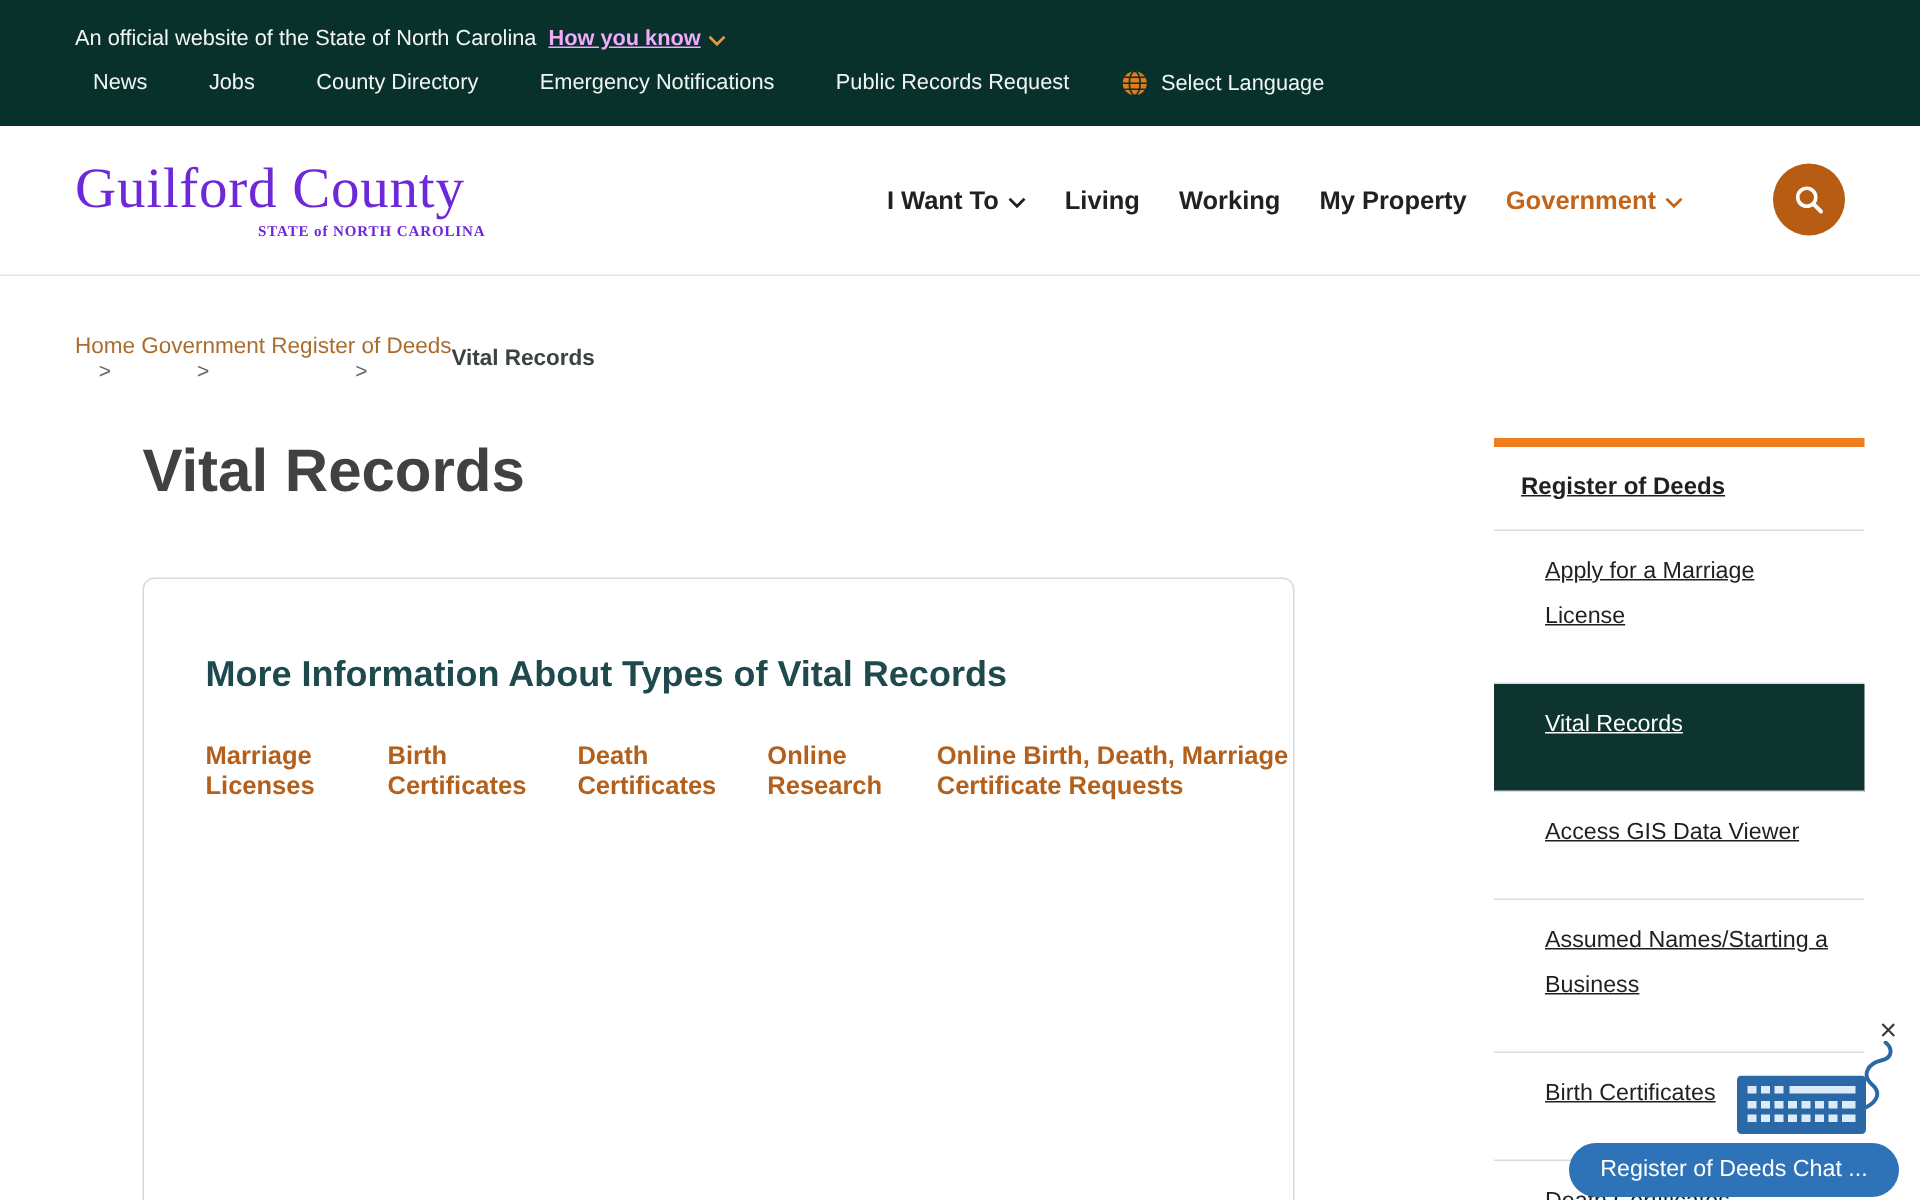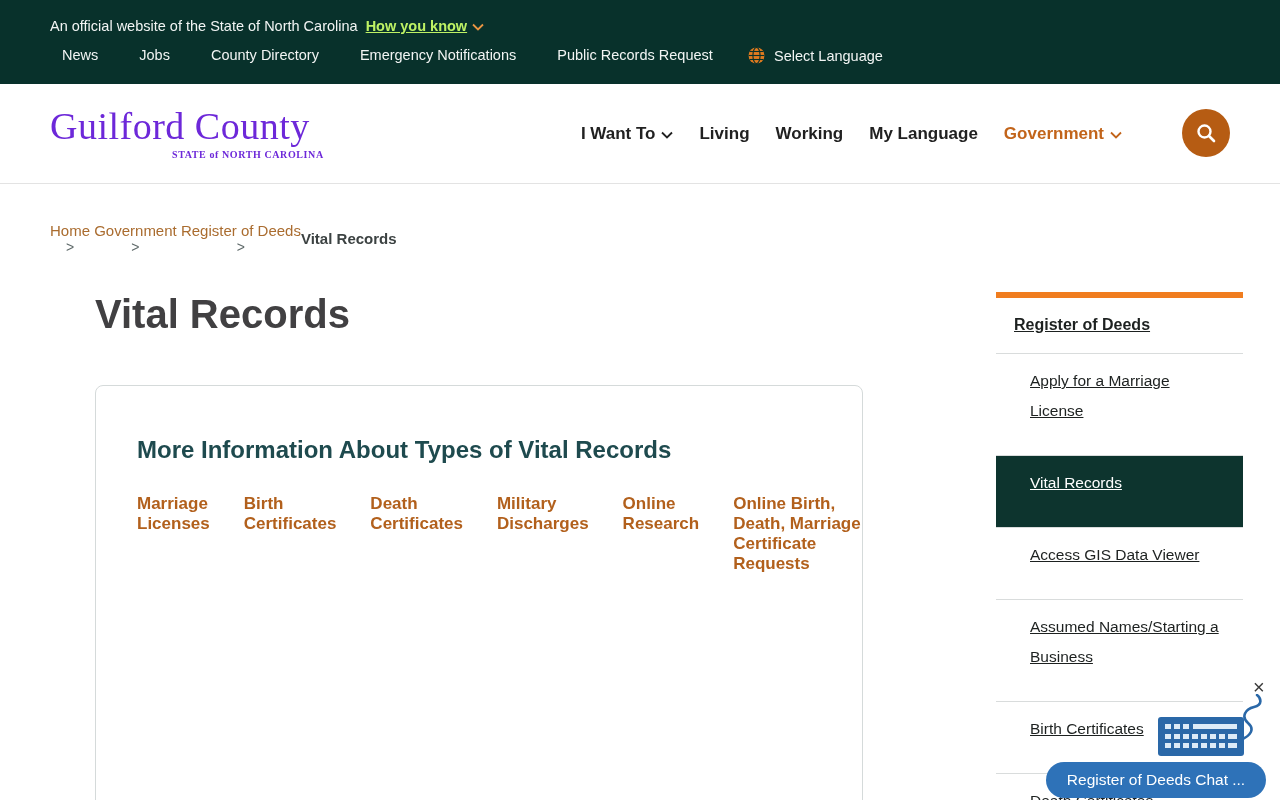--- a/index.html
+++ b/index.html
@@ -4,21 +4,21 @@
 <style>
   html,body{margin:0;padding:0;}
   body{font-family:"Liberation Sans",sans-serif;background:#fff;}
   .stage{position:relative;width:1280px;height:800px;overflow:hidden;background:#fff;}
   a{text-decoration:none;color:inherit;cursor:pointer;}
 
   
   .topbar{position:absolute;top:0;left:0;width:1280px;height:92px;background:#08312b;z-index:5;}
   .topbar-row1{position:absolute;left:50px;top:18px;display:flex;align-items:center;gap:8px;
     font-size:14.5px;color:#f2f5f4;}
-  .hyk{color:#bef264;text-decoration:underline;font-weight:600;display:inline-flex;align-items:center;gap:5px;}
+  .hyk{color:#f0abfc;text-decoration:underline;font-weight:600;display:inline-flex;align-items:center;gap:5px;}
   .hyk svg{margin-top:2px;}
   .topbar-row2{position:absolute;left:62px;top:47px;display:flex;align-items:center;gap:41px;
     font-size:14.5px;color:#f2f5f4;}
   .lang{display:inline-flex;align-items:center;gap:9px;margin-left:5px;}
 
   
   .header{position:absolute;top:84px;left:0;width:1280px;height:99px;background:#ffffff;
     border-bottom:1px solid #e3e3e3;z-index:5;}
   .logo{position:absolute;left:50px;top:22px;width:260px;color:#6d28d9;}
   .logo-title{font-family:"Liberation Serif",serif;font-size:38px;line-height:40px;letter-spacing:0.5px;}
@@ -121,21 +121,21 @@
           <span>Living</span>
 
         </a>
 
         <a class="nav-item">
           <span>Working</span>
 
         </a>
 
         <a class="nav-item">
-          <span>My Language</span>
+          <span>My Property</span>
 
         </a>
 
         <a class="nav-item has-chevron accent">
           <span>Government</span>
           <svg class="chev" width="12" height="8" viewBox="0 0 12 8">
             <polyline points="1,1.5 6,6.5 11,1.5" fill="none" stroke="currentColor" stroke-width="1.8"></polyline>
           </svg>
         </a>
       </nav>
@@ -171,21 +171,20 @@
 
   <h1 class="page-title">Vital Records</h1>
 
   <section class="card">
     <h2 class="card-heading">More Information About Types of Vital Records</h2>
     <div class="card-links">
 
     <a class="card-link">Marriage Licenses</a>
         <a class="card-link">Birth Certificates</a>
         <a class="card-link">Death Certificates</a>
-        <a class="card-link">Military Discharges</a>
         <a class="card-link">Online Research</a>
         <a class="card-link">Online Birth, Death, Marriage Certificate Requests</a>
       </div>
   </section>
 
   <aside class="sidebar">
     <div class="sidebar-title">
       <a>Register of Deeds</a>
     </div>
     <div>

